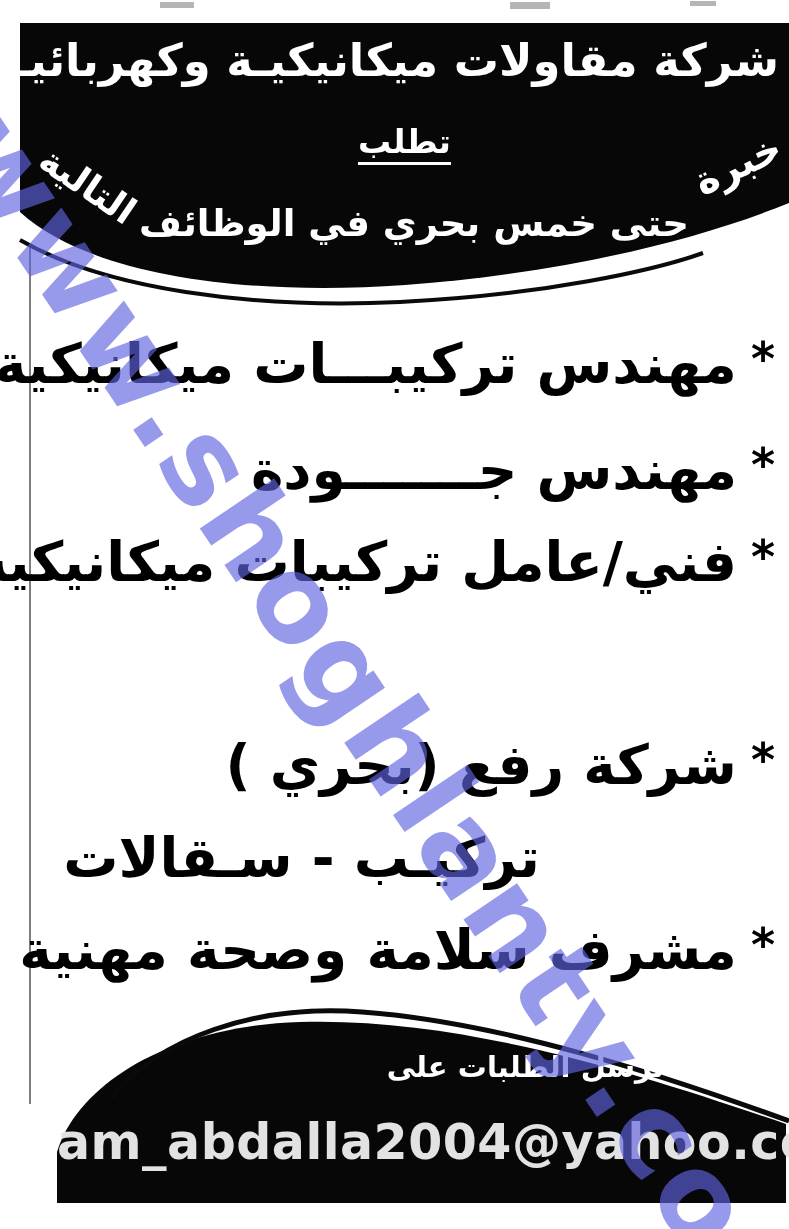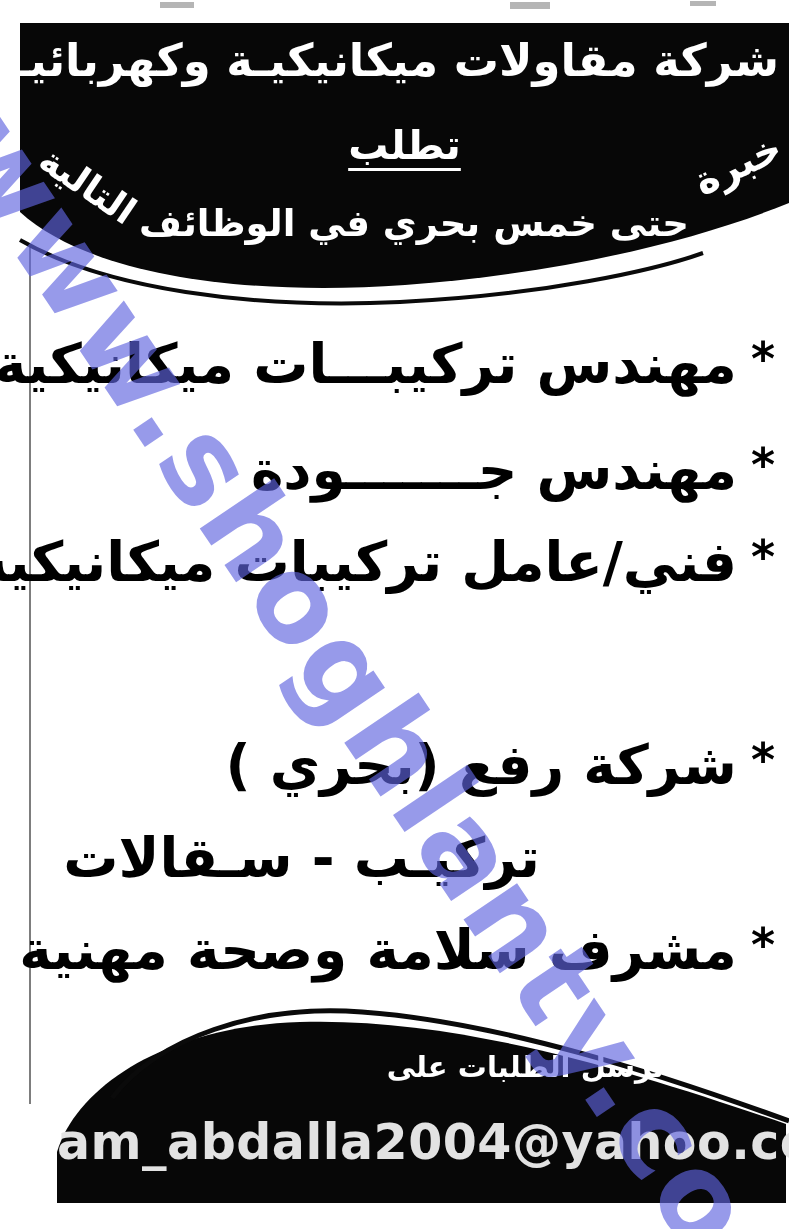--- a/index.html
+++ b/index.html
@@ -12,21 +12,21 @@
   .col-rule{position:absolute;left:29px;top:246px;width:2px;height:858px;background:#7d7d7d;z-index:0;}
   .speck{position:absolute;background:#8d8d8d;opacity:.65;z-index:0;}
   .speck.s1{left:160px;top:2px;width:34px;height:6px;}
   .speck.s2{left:510px;top:2px;width:40px;height:7px;}
   .speck.s3{left:690px;top:1px;width:26px;height:5px;}
   
   svg.shapes{position:absolute;left:0;top:0;z-index:1;}
   
   .hdr{position:absolute;z-index:3;color:#ffffff;font-weight:bold;direction:rtl;white-space:nowrap;}
   .hdr-line1{left:30px;right:10px;top:34px;font-size:45px;text-align:center;}
-  .hdr-line2{left:30px;right:10px;top:122px;font-size:40px;text-align:center;}
+  .hdr-line2{left:30px;right:10px;top:122px;font-size:33px;text-align:center;}
   .hdr-line2 .u{text-decoration:underline;text-decoration-thickness:3px;text-underline-offset:9px;}
   .exp-first{right:6px;top:142px;font-size:39px;transform:rotate(-25deg);}
   .exp-mid{right:100px;top:202px;font-size:37px;}
   .exp-last{left:34px;top:164px;font-size:37px;transform:rotate(34deg);}
   
   .jobs{position:absolute;left:36px;right:14px;top:0;bottom:0;z-index:2;direction:rtl;}
   .job{position:absolute;right:0;white-space:nowrap;color:#000;font-weight:bold;font-size:55px;direction:rtl;}
   .job .bullet{display:inline-block;font-size:46px;transform:translateY(-8px);margin-left:14px;}
   .job.j1{top:332px;}
   .job.j2{top:438px;text-align:center;}

